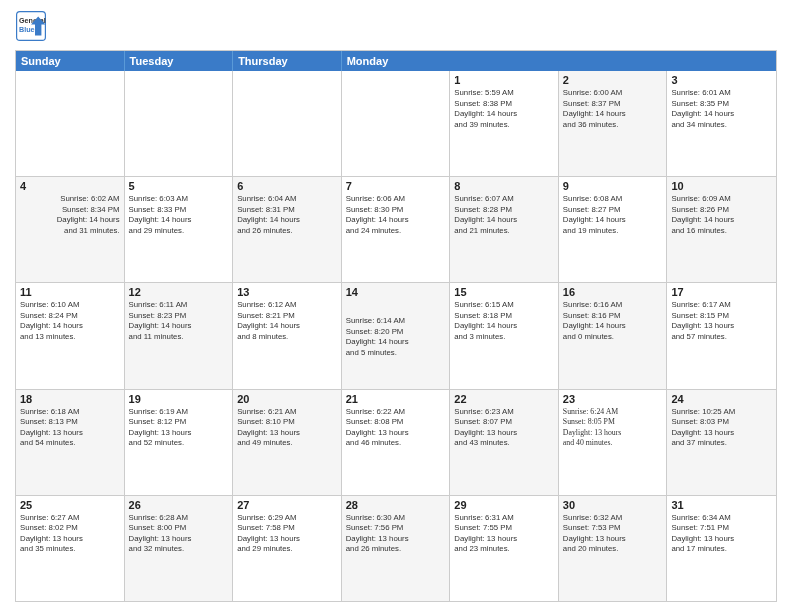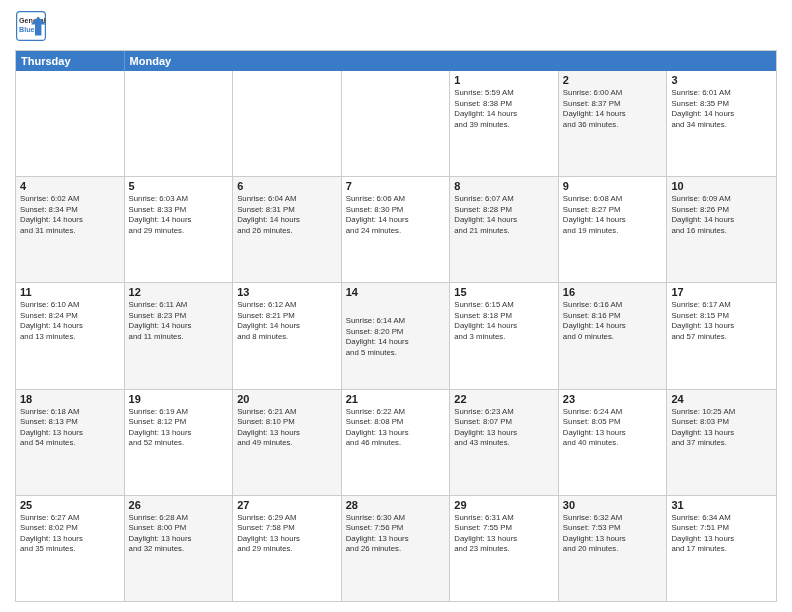--- a/index.html
+++ b/index.html
@@ -115,20 +115,22 @@
       </svg>
     </div>
     <div class="title-block">
       <h1></h1>
       <h2></h2>
     </div>
   </div>
 
   <div class="calendar">
     <div class="cal-header-row">
+    <div class="cal-header-cell">Sunday</div>
+        <div class="cal-header-cell">Tuesday</div>
         <div class="cal-header-cell">Thursday</div>
         <div class="cal-header-cell">Monday</div>
       </div>
     <div class="cal-body">
     <div class="cal-row">
           <div class="cal-cell empty"></div>
           <div class="cal-cell empty"></div>
           <div class="cal-cell empty"></div>
           <div class="cal-cell empty"></div>
           <div class="cal-cell">
@@ -149,21 +151,21 @@
             <div class="day-num">3</div>
             <div class="day-info" style="white-space: pre-line;">Sunrise: 6:01 AM
 Sunset: 8:35 PM
 Daylight: 14 hours
 and 34 minutes.</div>
           </div>
         </div>
         <div class="cal-row">
           <div class="cal-cell alt">
             <div class="day-num">4</div>
-            <div class="day-info" style="white-space: pre-line;">Sunrise: 6:02 AM
+            <div class="day-info" style="white-space: pre-line; text-align: right;">Sunrise: 6:02 AM
 Sunset: 8:34 PM
 Daylight: 14 hours
 and 31 minutes.</div>
           </div>
           <div class="cal-cell">
             <div class="day-num">5</div>
             <div class="day-info" style="white-space: pre-line;">Sunrise: 6:03 AM
 Sunset: 8:33 PM
 Daylight: 14 hours
 and 29 minutes.</div>
@@ -286,21 +288,21 @@
           </div>
           <div class="cal-cell alt">
             <div class="day-num">22</div>
             <div class="day-info" style="white-space: pre-line;">Sunrise: 6:23 AM
 Sunset: 8:07 PM
 Daylight: 13 hours
 and 43 minutes.</div>
           </div>
           <div class="cal-cell">
             <div class="day-num">23</div>
-            <div class="day-info" style="white-space: pre-line;">Sunrise: 6:24 AM
+            <div class="day-info" style="white-space: pre-line; font-family: Liberation Serif, serif;">Sunrise: 6:24 AM
 Sunset: 8:05 PM
 Daylight: 13 hours
 and 40 minutes.</div>
           </div>
           <div class="cal-cell alt">
             <div class="day-num">24</div>
             <div class="day-info" style="white-space: pre-line;">Sunrise: 10:25 AM
 Sunset: 8:03 PM
 Daylight: 13 hours
 and 37 minutes.</div>

